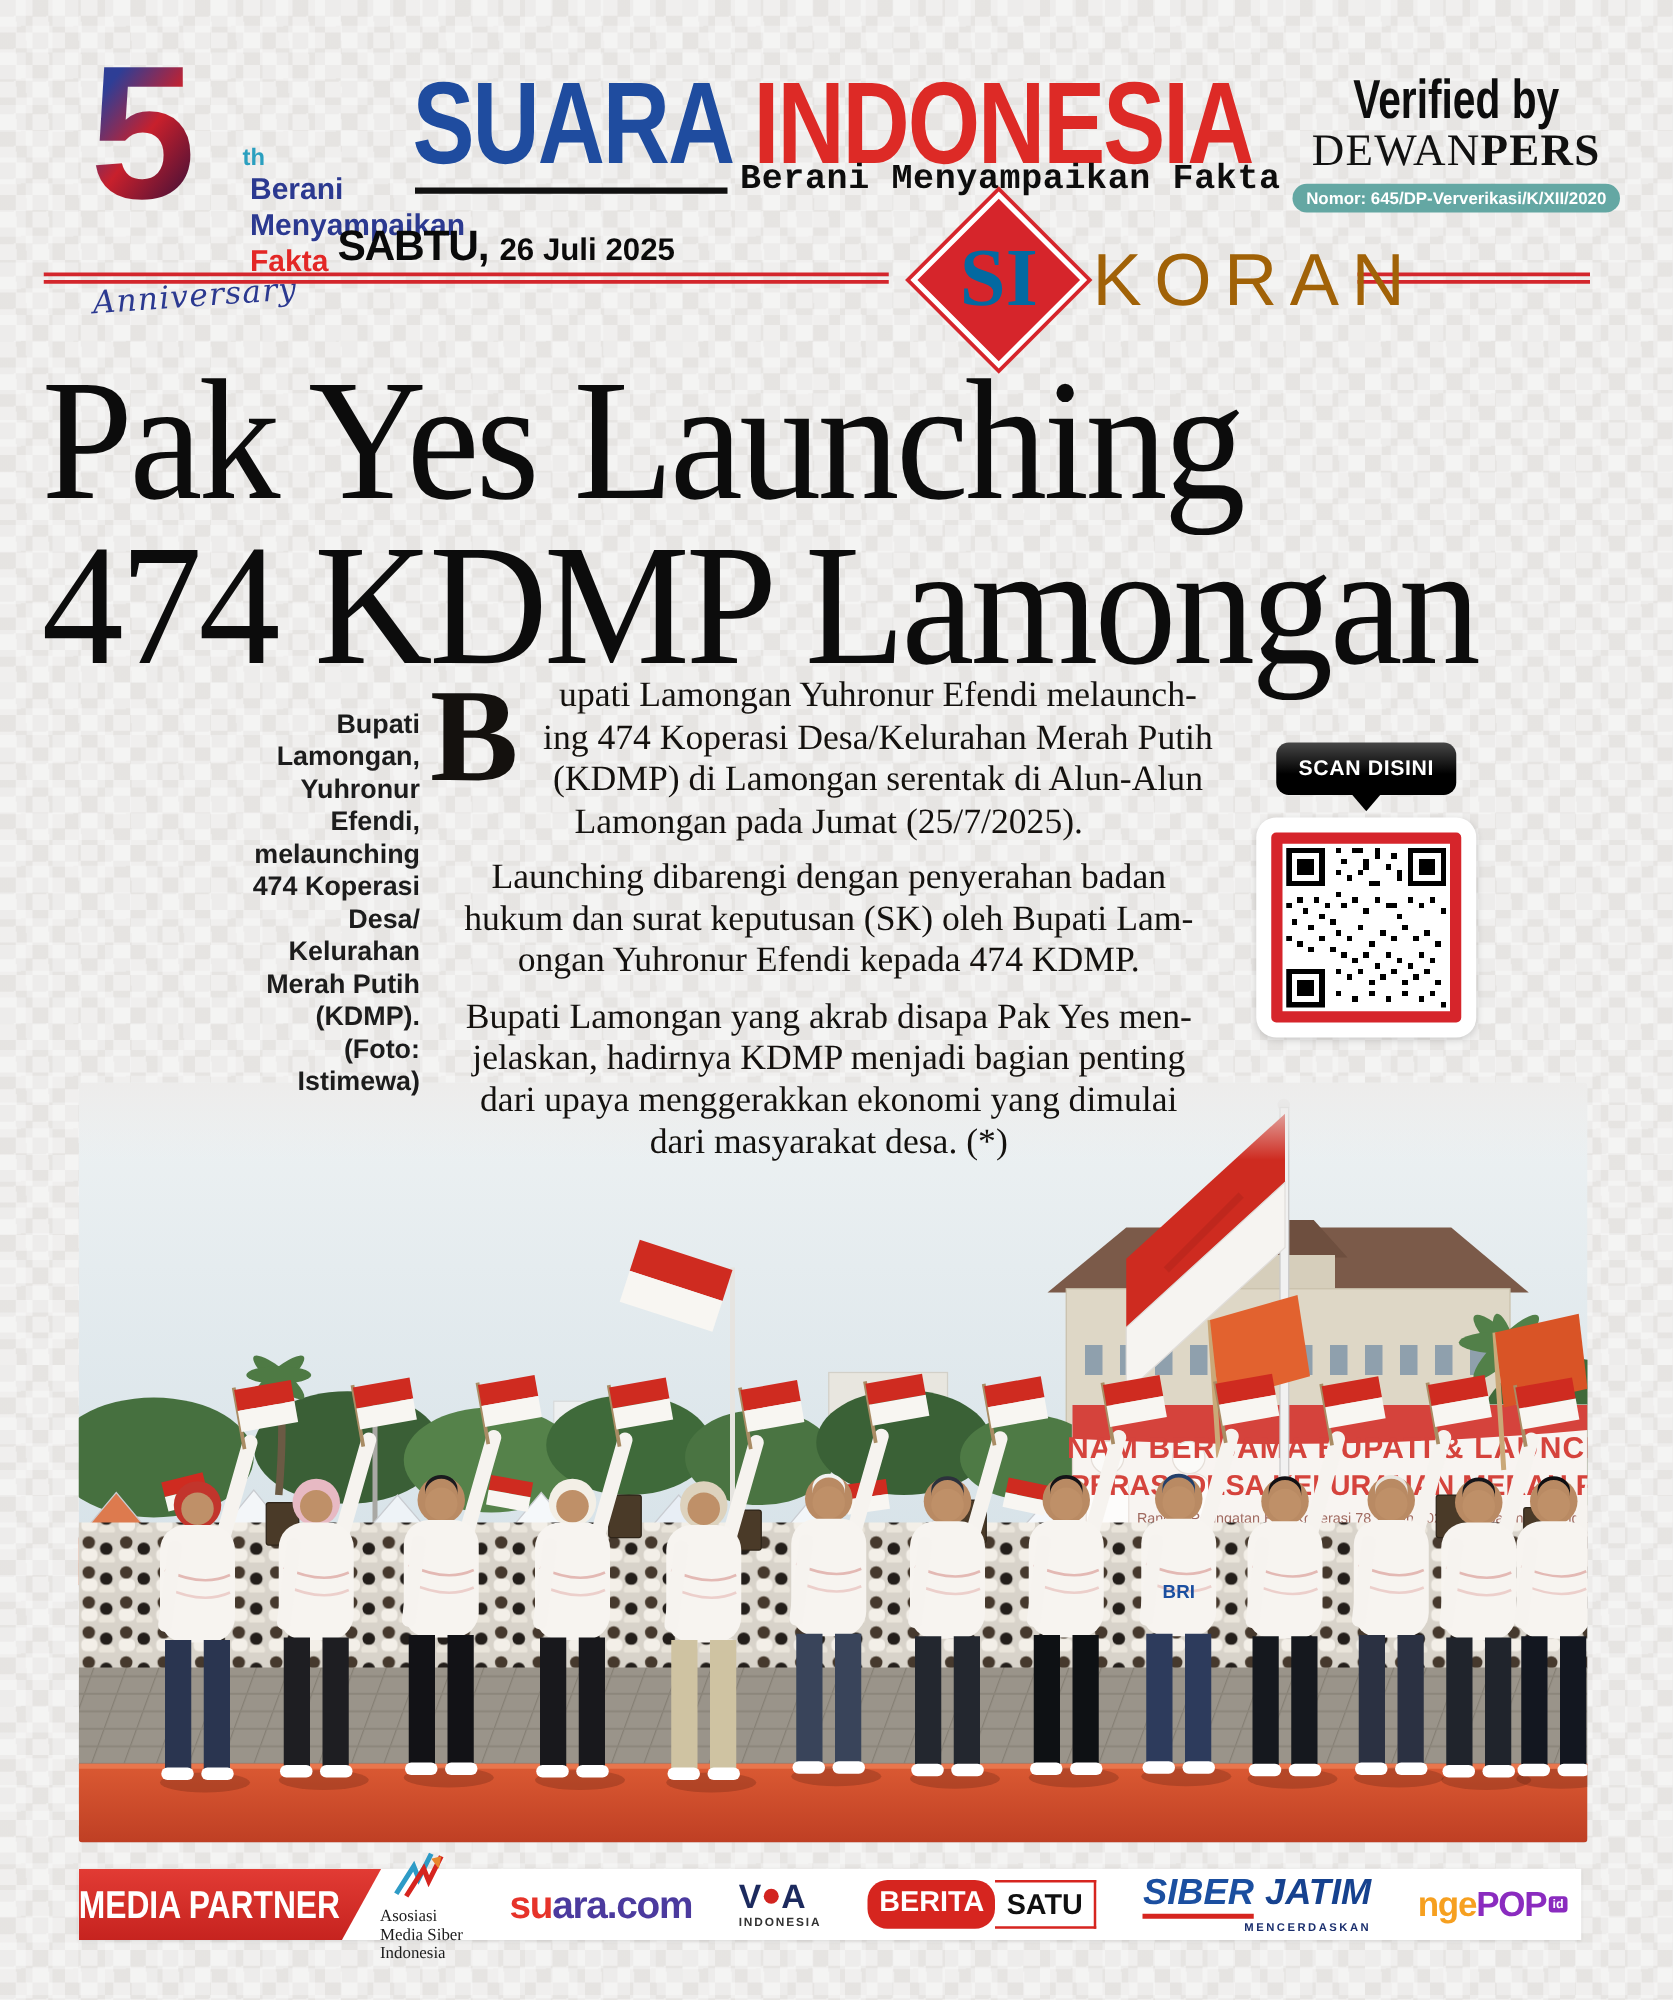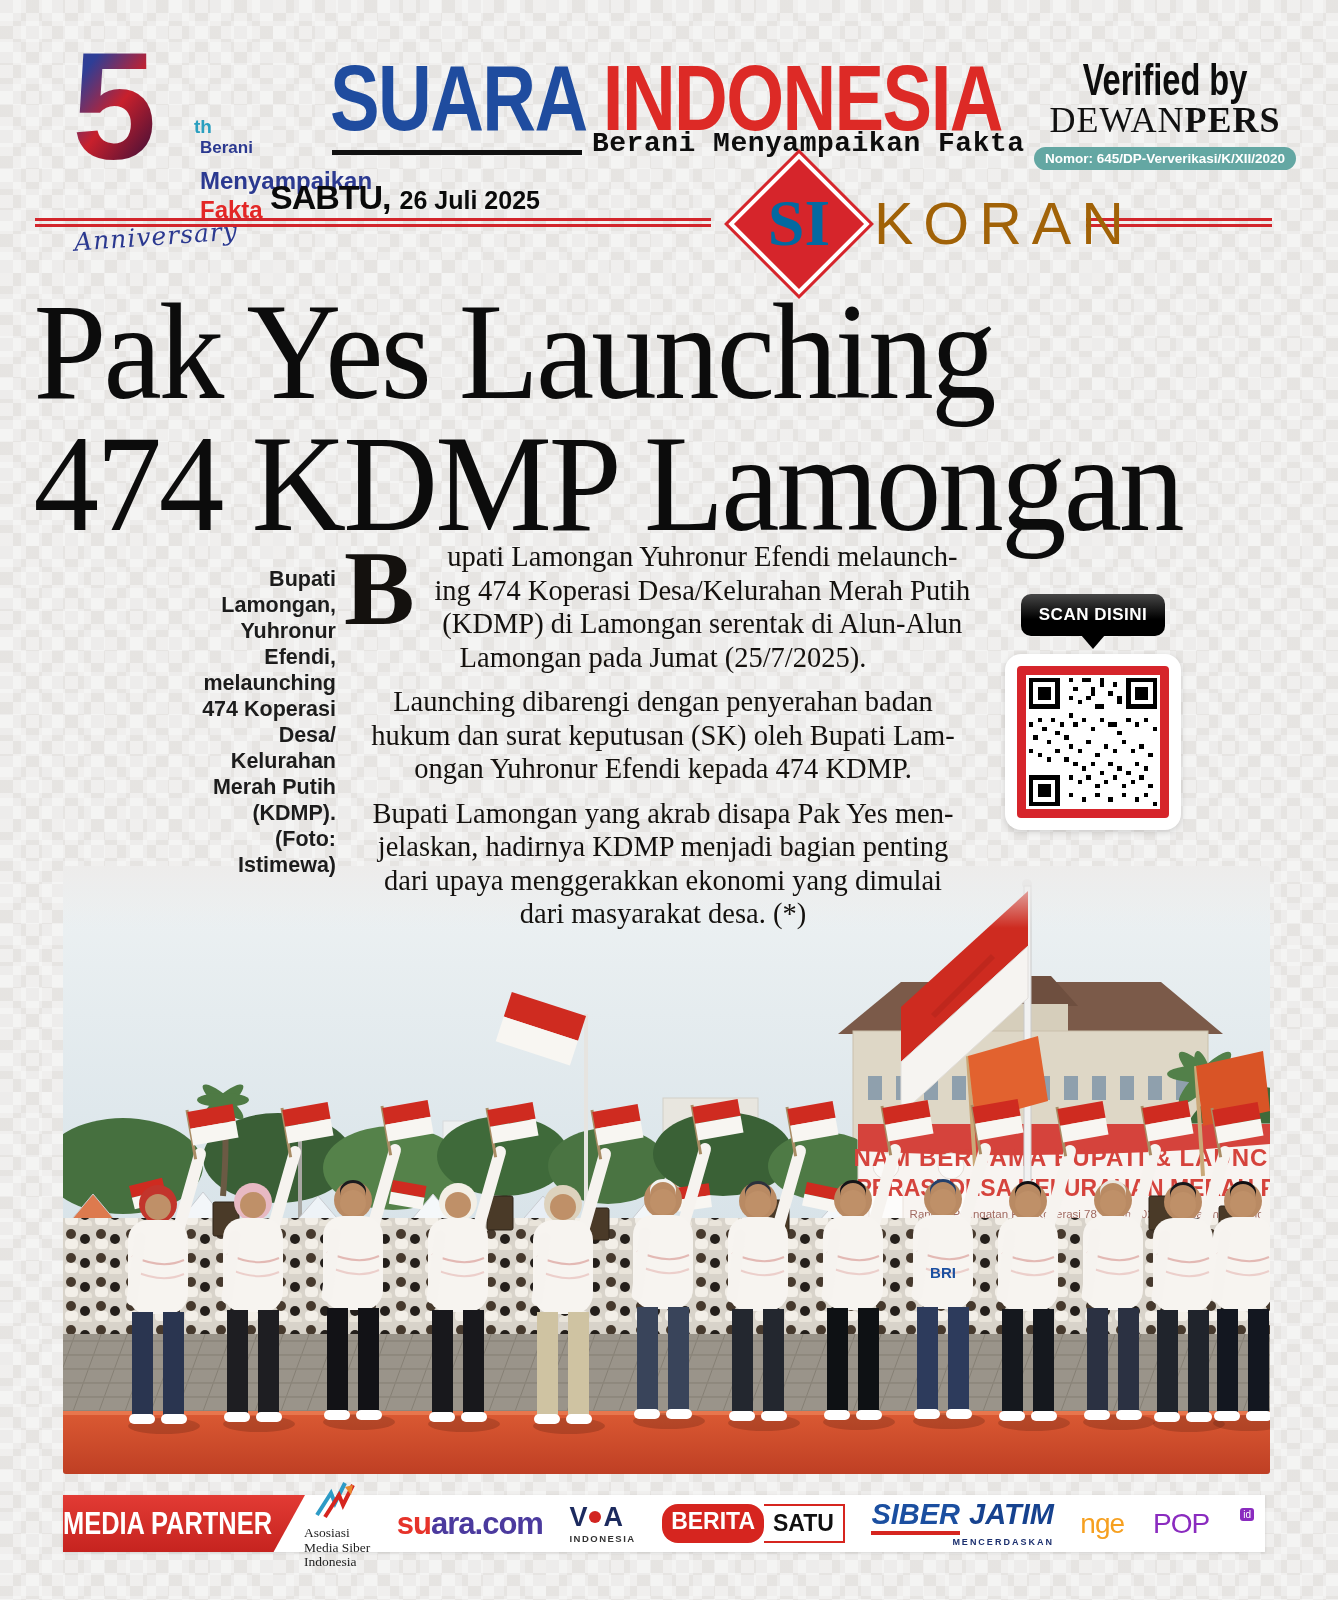--- a/index.html
+++ b/index.html
@@ -12,21 +12,21 @@
        background-size:26px 26px,42px 42px;}
   .abs{position:absolute;}
 
   
   .anniv{left:72px;top:46px;width:250px;height:210px;}
   .anniv-5{position:absolute;left:0;top:-16px;font-weight:900;font-size:152px;line-height:1;
     font-family:"Liberation Sans",sans-serif;
     background:linear-gradient(128deg,#2e3e96 22%,#c8202c 52%,#431038 88%);
     -webkit-background-clip:text;background-clip:text;color:transparent;}
   .anniv-th{position:absolute;left:122px;top:70px;color:#2a9fbf;font-weight:700;font-size:19px;}
-  .anniv-t1{position:absolute;left:128px;top:92px;color:#2b3990;font-weight:700;font-size:17px;}
+  .anniv-t1{position:absolute;left:128px;top:92px;color:#2b3990;font-weight:700;font-size:24px;}
   .anniv-t2{position:absolute;left:128px;top:121px;color:#2b3990;font-weight:700;font-size:24px;}
   .anniv-t3{position:absolute;left:128px;top:150px;color:#e32726;font-weight:700;font-size:24px;}
   .anniv-script{position:absolute;left:2px;top:176px;color:#2b3990;font-style:italic;
     font-family:"DejaVu Serif",serif;font-size:25px;transform:rotate(-4deg);letter-spacing:1px;}
 
   
   .mast-title{left:330px;top:52px;white-space:nowrap;font-weight:900;font-size:93px;line-height:1;
     letter-spacing:-2px;transform:scaleX(.8);transform-origin:left;}
   .mast-blue{color:#1f4c9f;}
   .mast-red{color:#dd2a26;}
@@ -105,21 +105,21 @@
   .voa-dot{width:12px;height:12px;border-radius:50%;background:#d22420;display:inline-block;}
   .voa-sub{font-size:9.5px;letter-spacing:1.5px;color:#333;margin-top:3px;font-weight:700;}
   .berita{display:flex;align-items:stretch;font-weight:800;font-size:23px;}
   .berita .b1{background:#d6251f;color:#fff;padding:4px 9px;border-radius:16px;}
   .berita .b2{background:#fff;color:#101010;padding:4px 9px;border:2px solid #d6251f;border-left:none;}
   .siber{text-align:right;line-height:1;}
   .siber-row{display:flex;gap:9px;align-items:baseline;font-style:italic;font-weight:900;font-size:29px;}
   .siber-w1{color:#1b4fa0;border-bottom:4px solid #d6251f;padding-bottom:2px;}
   .siber-w2{color:#16428f;}
   .siber-tag{font-size:9px;font-weight:700;letter-spacing:2px;color:#1b2f6e;margin-top:3px;}
-  .ngepop{display:flex;align-items:flex-start;font-weight:400;font-size:28px;letter-spacing:-1px;gap:29px;}
+  .ngepop{display:flex;align-items:center;font-weight:700;font-size:28px;letter-spacing:-1px;}
   .ngepop .nge{color:#f6a020;}
   .ngepop .pop{color:#8a2bbf;}
   .ngepop .id{font-size:10px;color:#fff;background:#8a2bbf;border-radius:3px;
     padding:1px 3px;margin-left:2px;letter-spacing:0;}
 </style>
 </head>
 <body>
 
 <div class="abs anniv">
   <div class="anniv-5">5</div>

